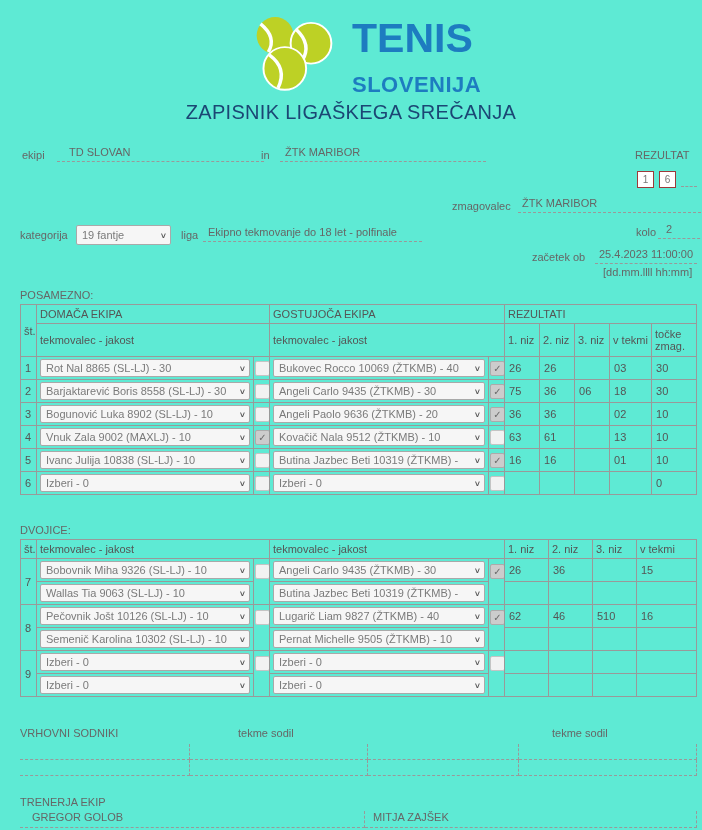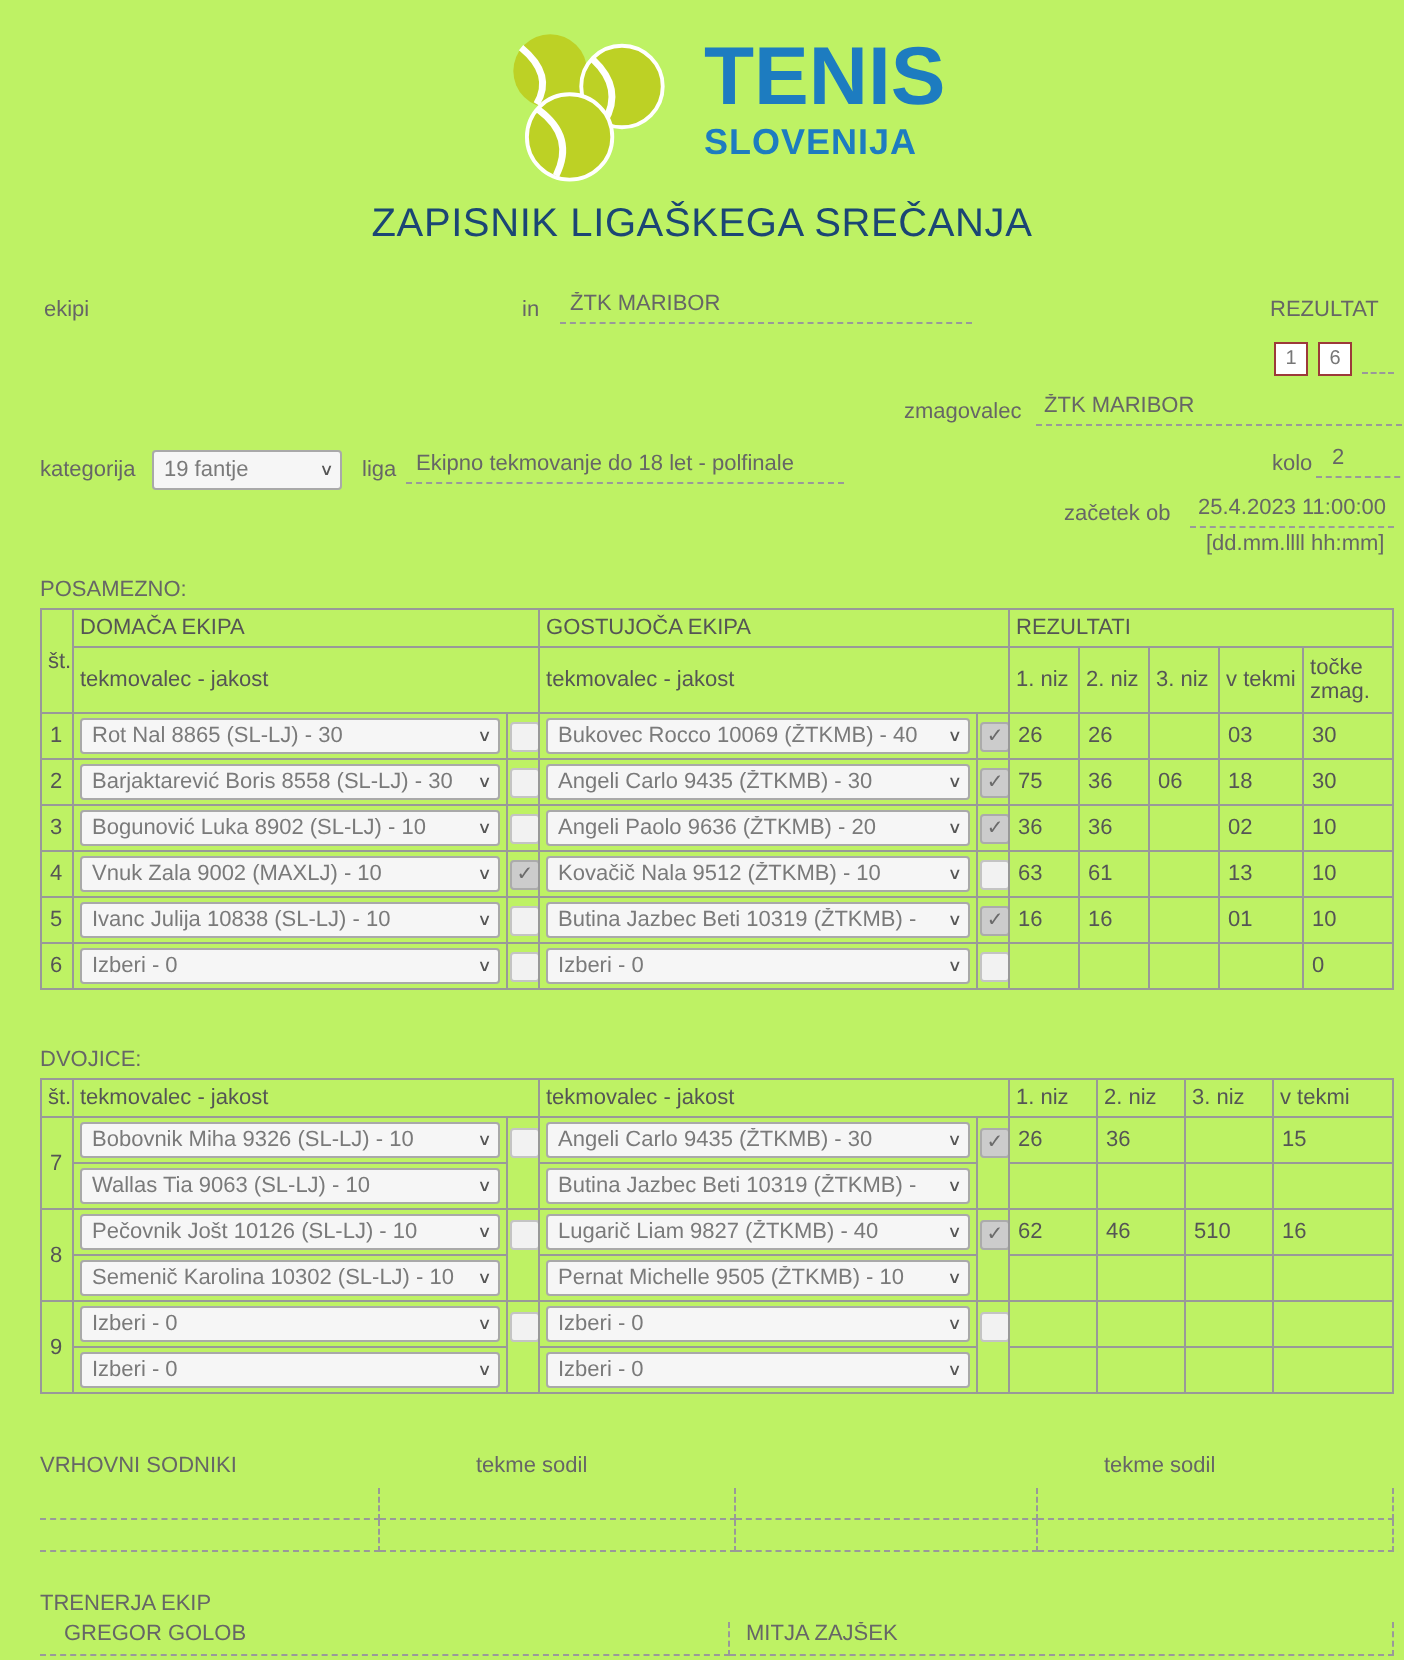--- a/index.html
+++ b/index.html
@@ -1,23 +1,23 @@
 <!DOCTYPE html>
 <html><head>
 <meta charset="utf-8">
 <style>
   html,body{margin:0;padding:0;background:#fff;}
   body{font-family:"Liberation Sans","DejaVu Sans",sans-serif;font-size:11px;color:#666;}
-  .page{position:relative;width:702px;height:830px;background:#bef264;overflow:hidden;}
+  .page{position:relative;width:702px;height:830px;background:#5eead4;overflow:hidden;}
   .abs{position:absolute;}
 
   
   .logo-text{line-height:1;color:#1d7cc0;}
   .logo-line1{font-size:41px;font-weight:bold;letter-spacing:0;}
-  .logo-line2{font-size:18px;font-weight:bold;letter-spacing:.5px;margin-top:3px;}
+  .logo-line2{font-size:22px;font-weight:bold;letter-spacing:.5px;margin-top:15px;}
   .title{left:0;width:100%;text-align:center;font-size:20px;color:#1b4674;letter-spacing:.3px;}
 
   
   .dashfield{border-bottom:1px dashed #999;height:15px;color:#666;white-space:nowrap;overflow:hidden;}
   .lbl{white-space:nowrap;}
 
   
   .sel{display:flex;justify-content:space-between;align-items:center;border:1px solid #a9a9a9;
        background:#f6f6f6;color:#7a7a7a;height:18px;padding:0 3px 0 5px;border-radius:2px;
        box-sizing:border-box;white-space:nowrap;overflow:hidden;}
@@ -68,20 +68,21 @@
     </svg>
   </div>
   <div class="abs logo-text" style="left:352px;top:18px;">
     <div class="logo-line1">TENIS</div>
     <div class="logo-line2">SLOVENIJA</div>
   </div>
 
   <div class="abs title" style="top:101px;">ZAPISNIK LIGAŠKEGA SREČANJA</div>
 
   <div class="abs lbl" style="left:22px;top:149px;">ekipi</div>
+  <div class="abs dashfield" style="left:57px;top:146px;width:195px;padding-left:12px;">TD SLOVAN</div>
   <div class="abs lbl" style="left:261px;top:149px;">in</div>
   <div class="abs dashfield" style="left:280px;top:146px;width:201px;padding-left:5px;">ŽTK MARIBOR</div>
   <div class="abs lbl" style="left:635px;top:149px;">REZULTAT</div>
 
   <div class="abs scorebox" style="left:637px;top:171px;">1</div>
   <div class="abs scorebox" style="left:659px;top:171px;">6</div>
   <div class="abs score-dash" style="left:681px;top:171px;"></div>
 
   <div class="abs lbl" style="left:452px;top:200px;">zmagovalec</div>
   <div class="abs dashfield" style="left:518px;top:197px;width:179px;padding-left:4px;">ŽTK MARIBOR</div>

